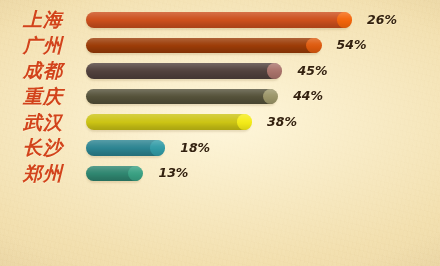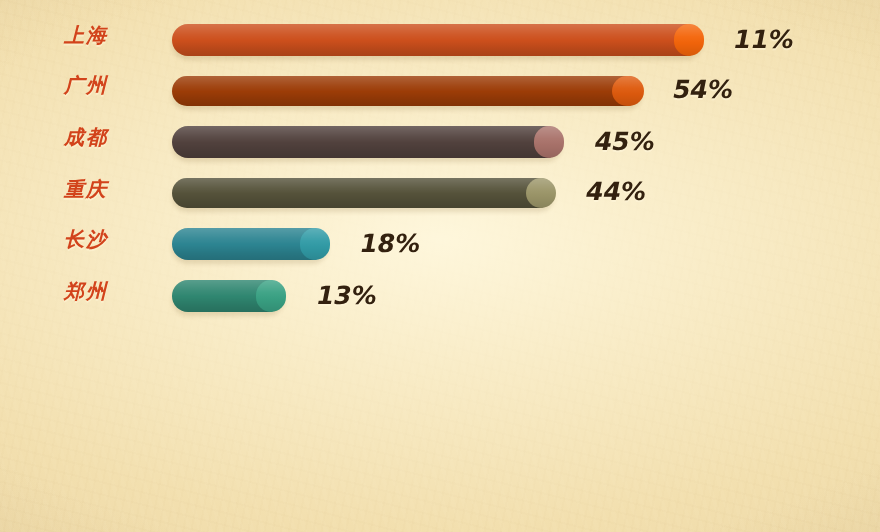--- a/index.html
+++ b/index.html
@@ -47,22 +47,22 @@
     position: relative;
     height: 25.6px;
     display: flex;
     align-items: center;
   }
 
   .city-label {
     width: 86px;
     flex: 0 0 86px;
     text-align: center;
-    font-family: Liberation Mono, monospace;
-    font-size: 10px;
+    font-family: Liberation Sans, sans-serif;
+    font-size: 19px;
     font-weight: 700;
     font-style: italic;
     letter-spacing: 1px;
     color: #d2431b;
     text-shadow: 0 1px 0 rgba(255,245,215,0.55);
     white-space: nowrap;
     line-height: 1;
   }
 
   .bar-area {
@@ -141,21 +141,21 @@
   <div class="rows">
 
     <div class="row">
       <div class="city-label">上海</div>
       <div class="bar-area">
         <div class="bar-wrap">
           <div class="bar" style="width: 265px; background-color: rgb(204, 79, 28);">
             <span class="bar-cap" style="background-color: rgb(244, 101, 10);"></span>
           </div>
         </div>
-        <div class="value-label">11%</div>
+        <div class="value-label">26%</div>
       </div>
     </div>
 
 
     <div class="row">
       <div class="city-label">广州</div>
       <div class="bar-area">
         <div class="bar-wrap">
           <div class="bar" style="width: 234.59px; background-color: rgb(156, 60, 7);">
             <span class="bar-cap" style="background-color: rgb(222, 90, 13);"></span>
@@ -182,20 +182,31 @@
       <div class="bar-area">
         <div class="bar-wrap">
           <div class="bar" style="width: 191.148px; background-color: rgb(85, 82, 58);">
             <span class="bar-cap" style="background-color: rgb(155, 149, 104);"></span>
           </div>
         </div>
         <div class="value-label">44%</div>
       </div>
     </div>
 
+    <div class="row">
+      <div class="city-label">武汉</div>
+      <div class="bar-area">
+        <div class="bar-wrap">
+          <div class="bar" style="width: 165.082px; background-color: rgb(204, 196, 20);">
+            <span class="bar-cap" style="background-color: rgb(245, 236, 23);"></span>
+          </div>
+        </div>
+        <div class="value-label">38%</div>
+      </div>
+    </div>
 
 
 
     <div class="row">
       <div class="city-label">长沙</div>
       <div class="bar-area">
         <div class="bar-wrap">
           <div class="bar" style="width: 78.1967px; background-color: rgb(44, 132, 145);">
             <span class="bar-cap" style="background-color: rgb(49, 155, 166);"></span>
           </div>

